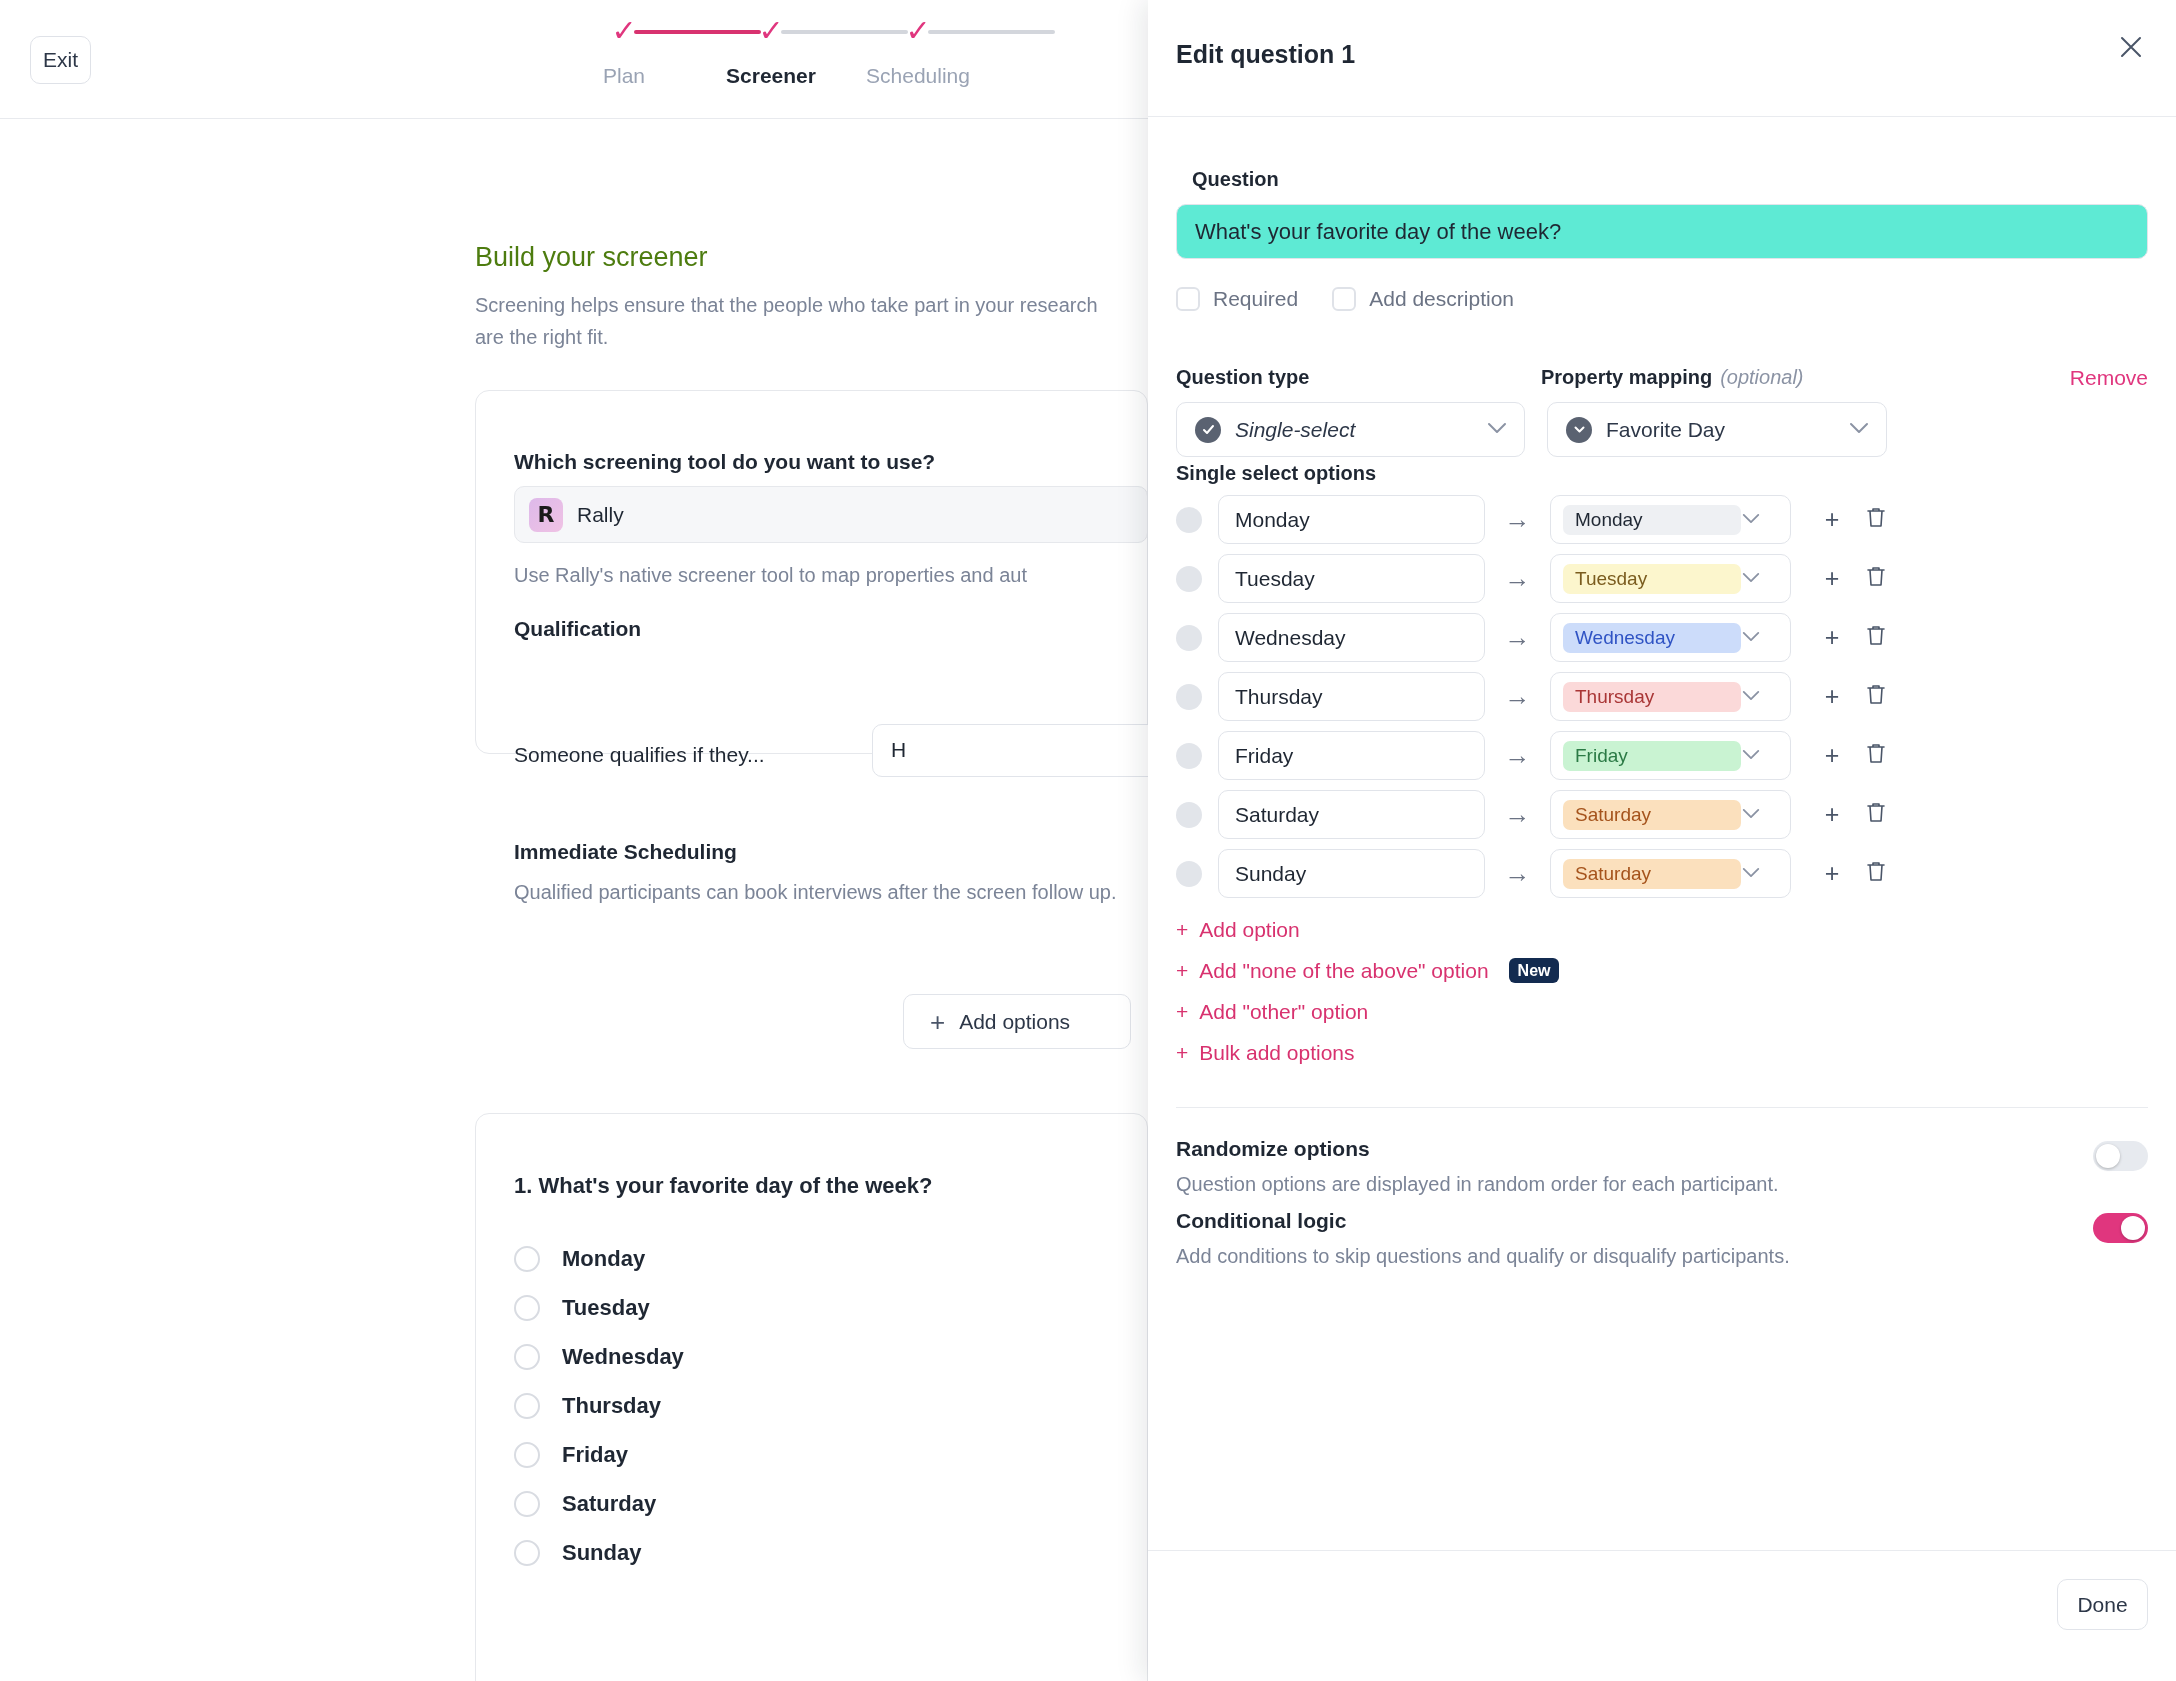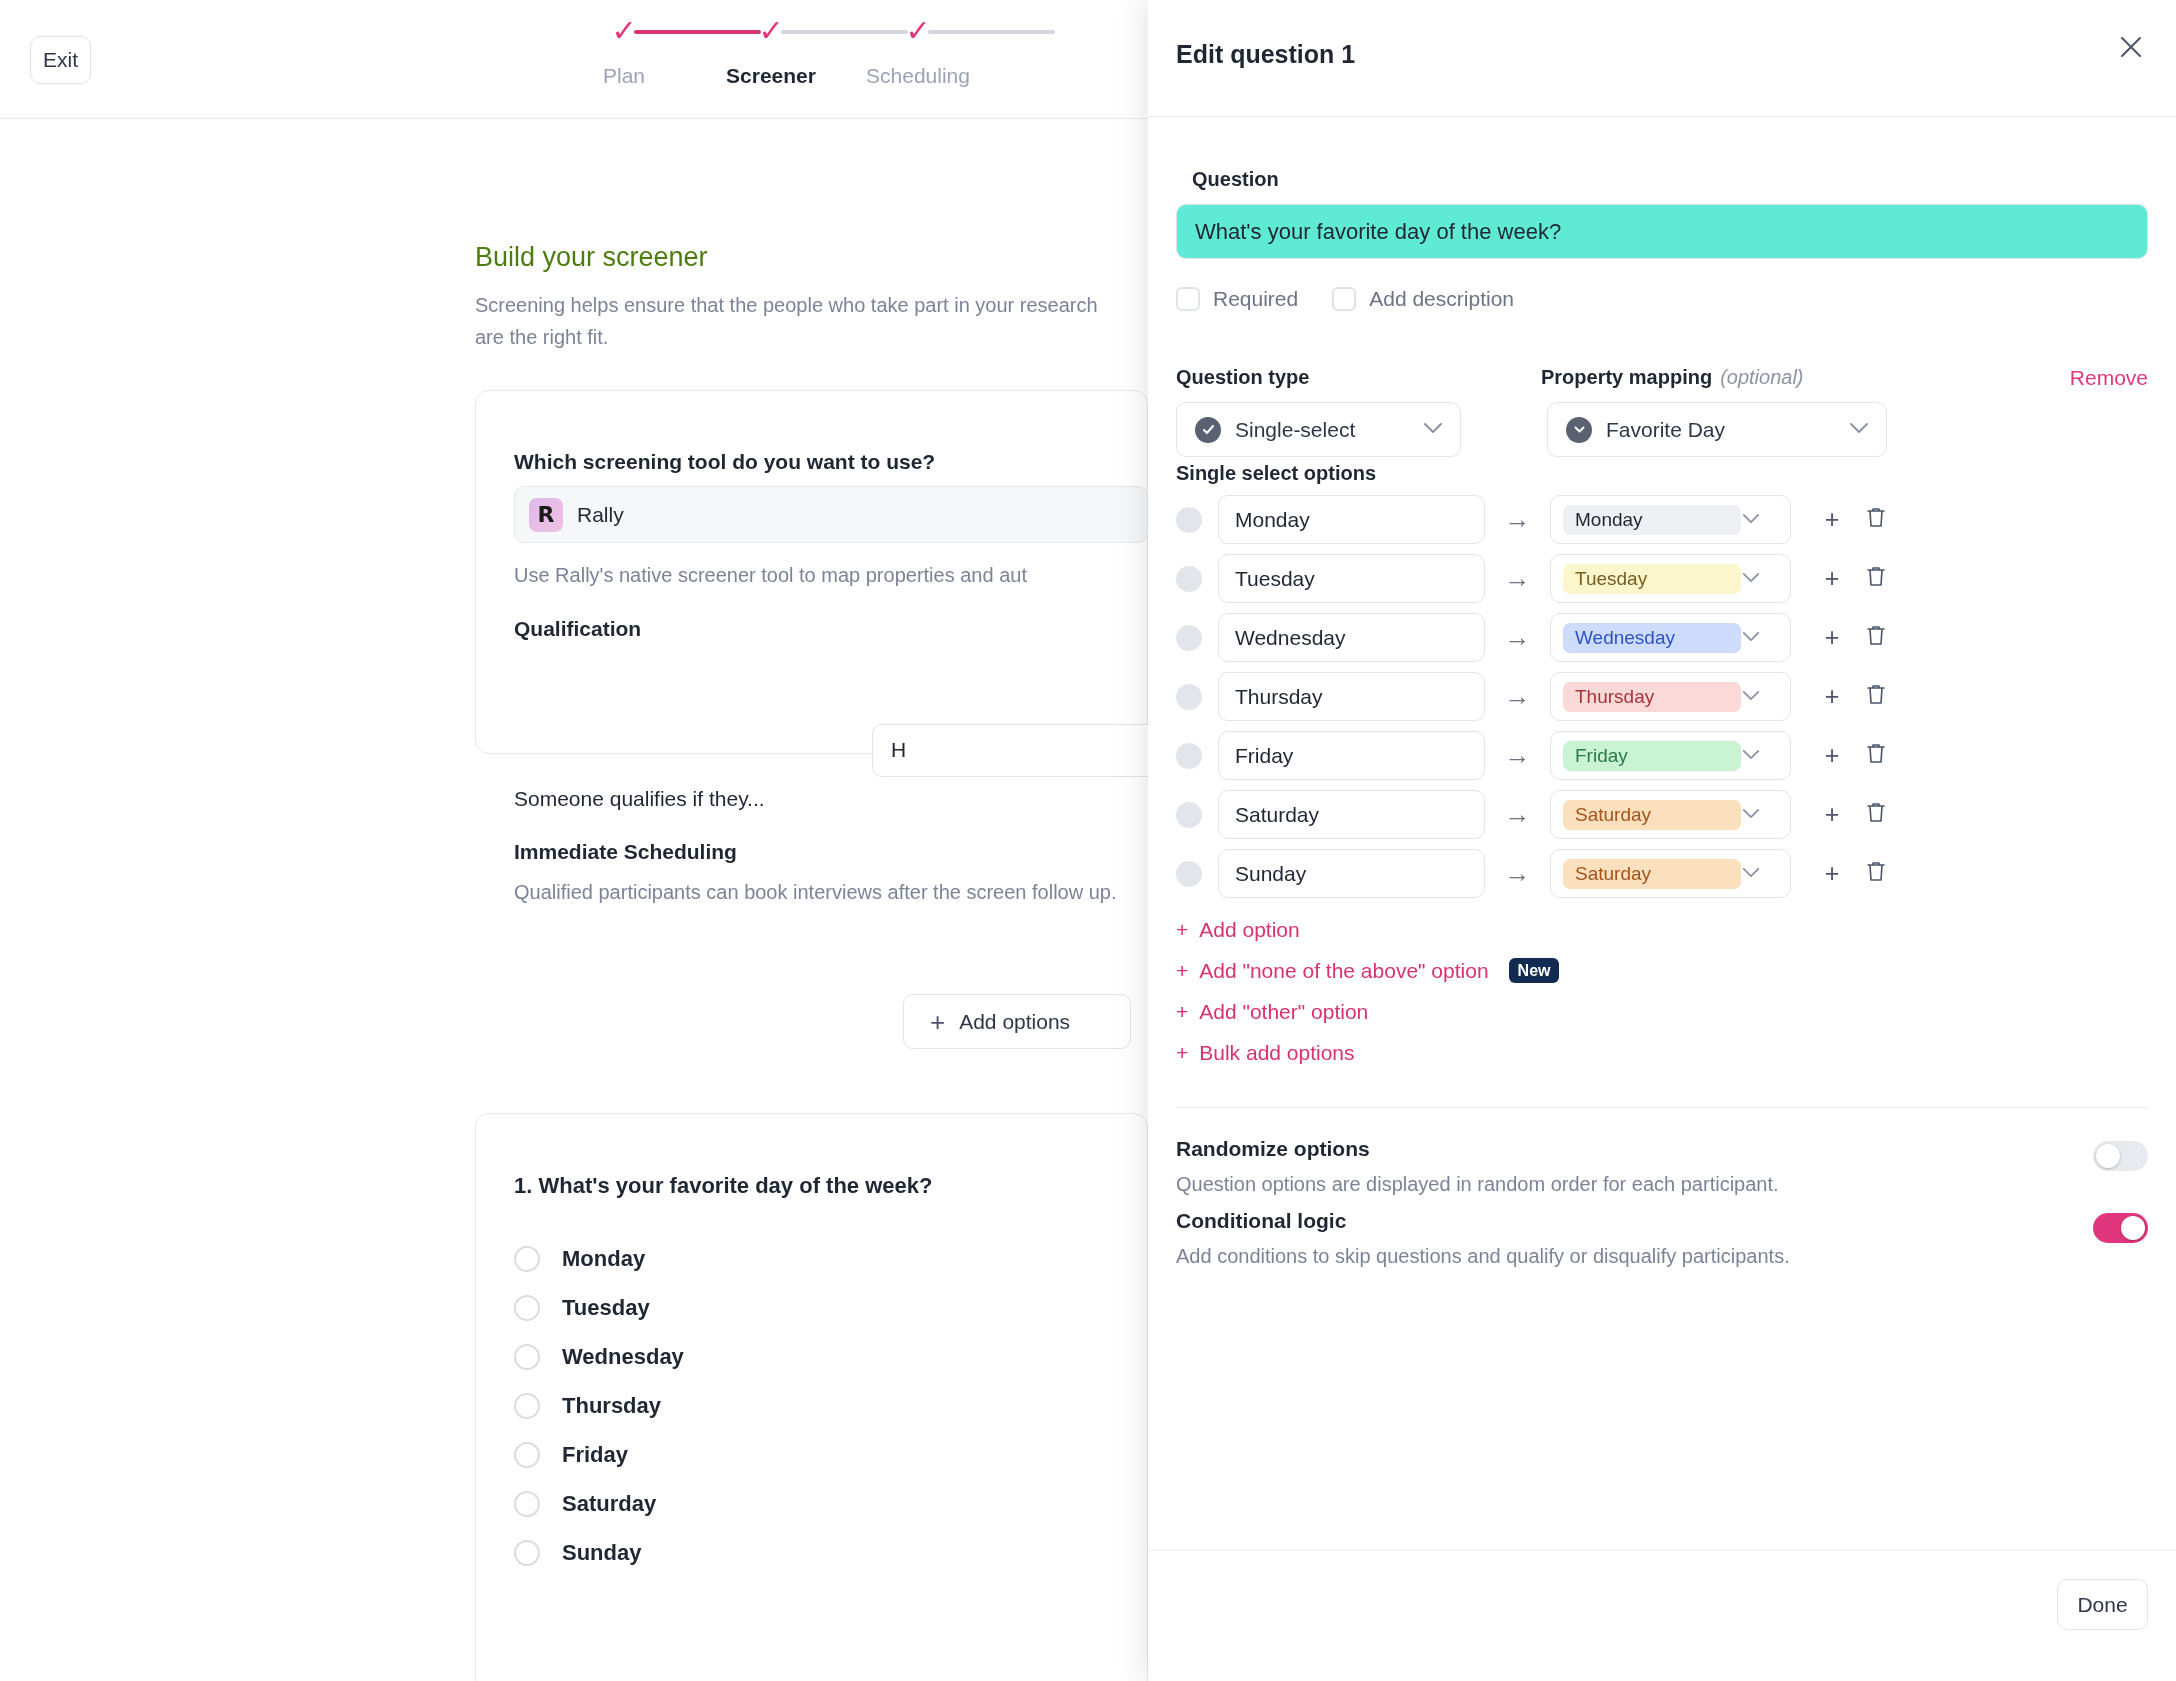--- a/index.html
+++ b/index.html
@@ -72,21 +72,21 @@
     background: linear-gradient(135deg,#ddb9ea,#f0c2e4);
     color: #1a1a1a; font-weight: bold; font-size: 22px;
     display: flex; align-items: center; justify-content: center;
     font-family: "DejaVu Sans", sans-serif;
   }
   #rally-label { font-size: 21px; color: #1f2733; }
   #tool-desc { position: absolute; left: 38px; top: 168px; width: 653px; }
 
   #qual-title { position: absolute; left: 38px; top: 226px; }
   #qual-desc { position: absolute; left: 38px; top: 261px; width: 653px; }
-  #qualifies-label { position: absolute; left: 38px; top: 352px; font-size: 21px; color: #1f2733; margin-top: 44px; }
+  #qualifies-label { position: absolute; left: 38px; top: 352px; font-size: 21px; color: #1f2733; }
   #qualifies-select {
     position: absolute; left: 396px; top: 333px; width: 297px; height: 53px;
     border: 1px solid #e1e4ea; border-radius: 10px; background: #fff;
     font-size: 21px; color: #1f2733; padding: 13px 0 0 18px; overflow: hidden;
   }
   #imm-title { position: absolute; left: 38px; top: 449px; }
   #imm-desc { position: absolute; left: 38px; top: 485px; width: 673px; }
 
   .add-question-btn {
     position: absolute; width: 228px; height: 55px;
@@ -141,21 +141,21 @@
   #map-optional { font-size: 20px; color: #8b93a4; font-style: italic; }
   #remove-link {
     position: absolute; right: 28px; top: 249px; font-size: 21px; color: #e0367e; cursor: pointer;
   }
 
   .pseudo-select {
     position: absolute; height: 55px; border: 1px solid #e1e4ea; border-radius: 10px;
     background: #fff; display: flex; align-items: center; cursor: pointer;
     padding: 0 16px 0 18px;
   }
-  #type-select { left: 28px; top: 285px; width: 285px; }
+  #type-select { left: 28px; top: 285px; width: 349px; font-style: italic; }
   #map-select { left: 399px; top: 285px; width: 340px; }
   .sel-badge {
     width: 26px; height: 26px; border-radius: 50%; background: #5a6271;
     display: flex; align-items: center; justify-content: center; margin-right: 14px; flex: 0 0 auto;
   }
   .sel-text { font-size: 21px; color: #2d3748; flex: 1 1 auto; }
   .caret { color: #8b93a4; flex: 0 0 auto; }
 
   #opts-label { position: absolute; left: 28px; top: 345px; }
 

